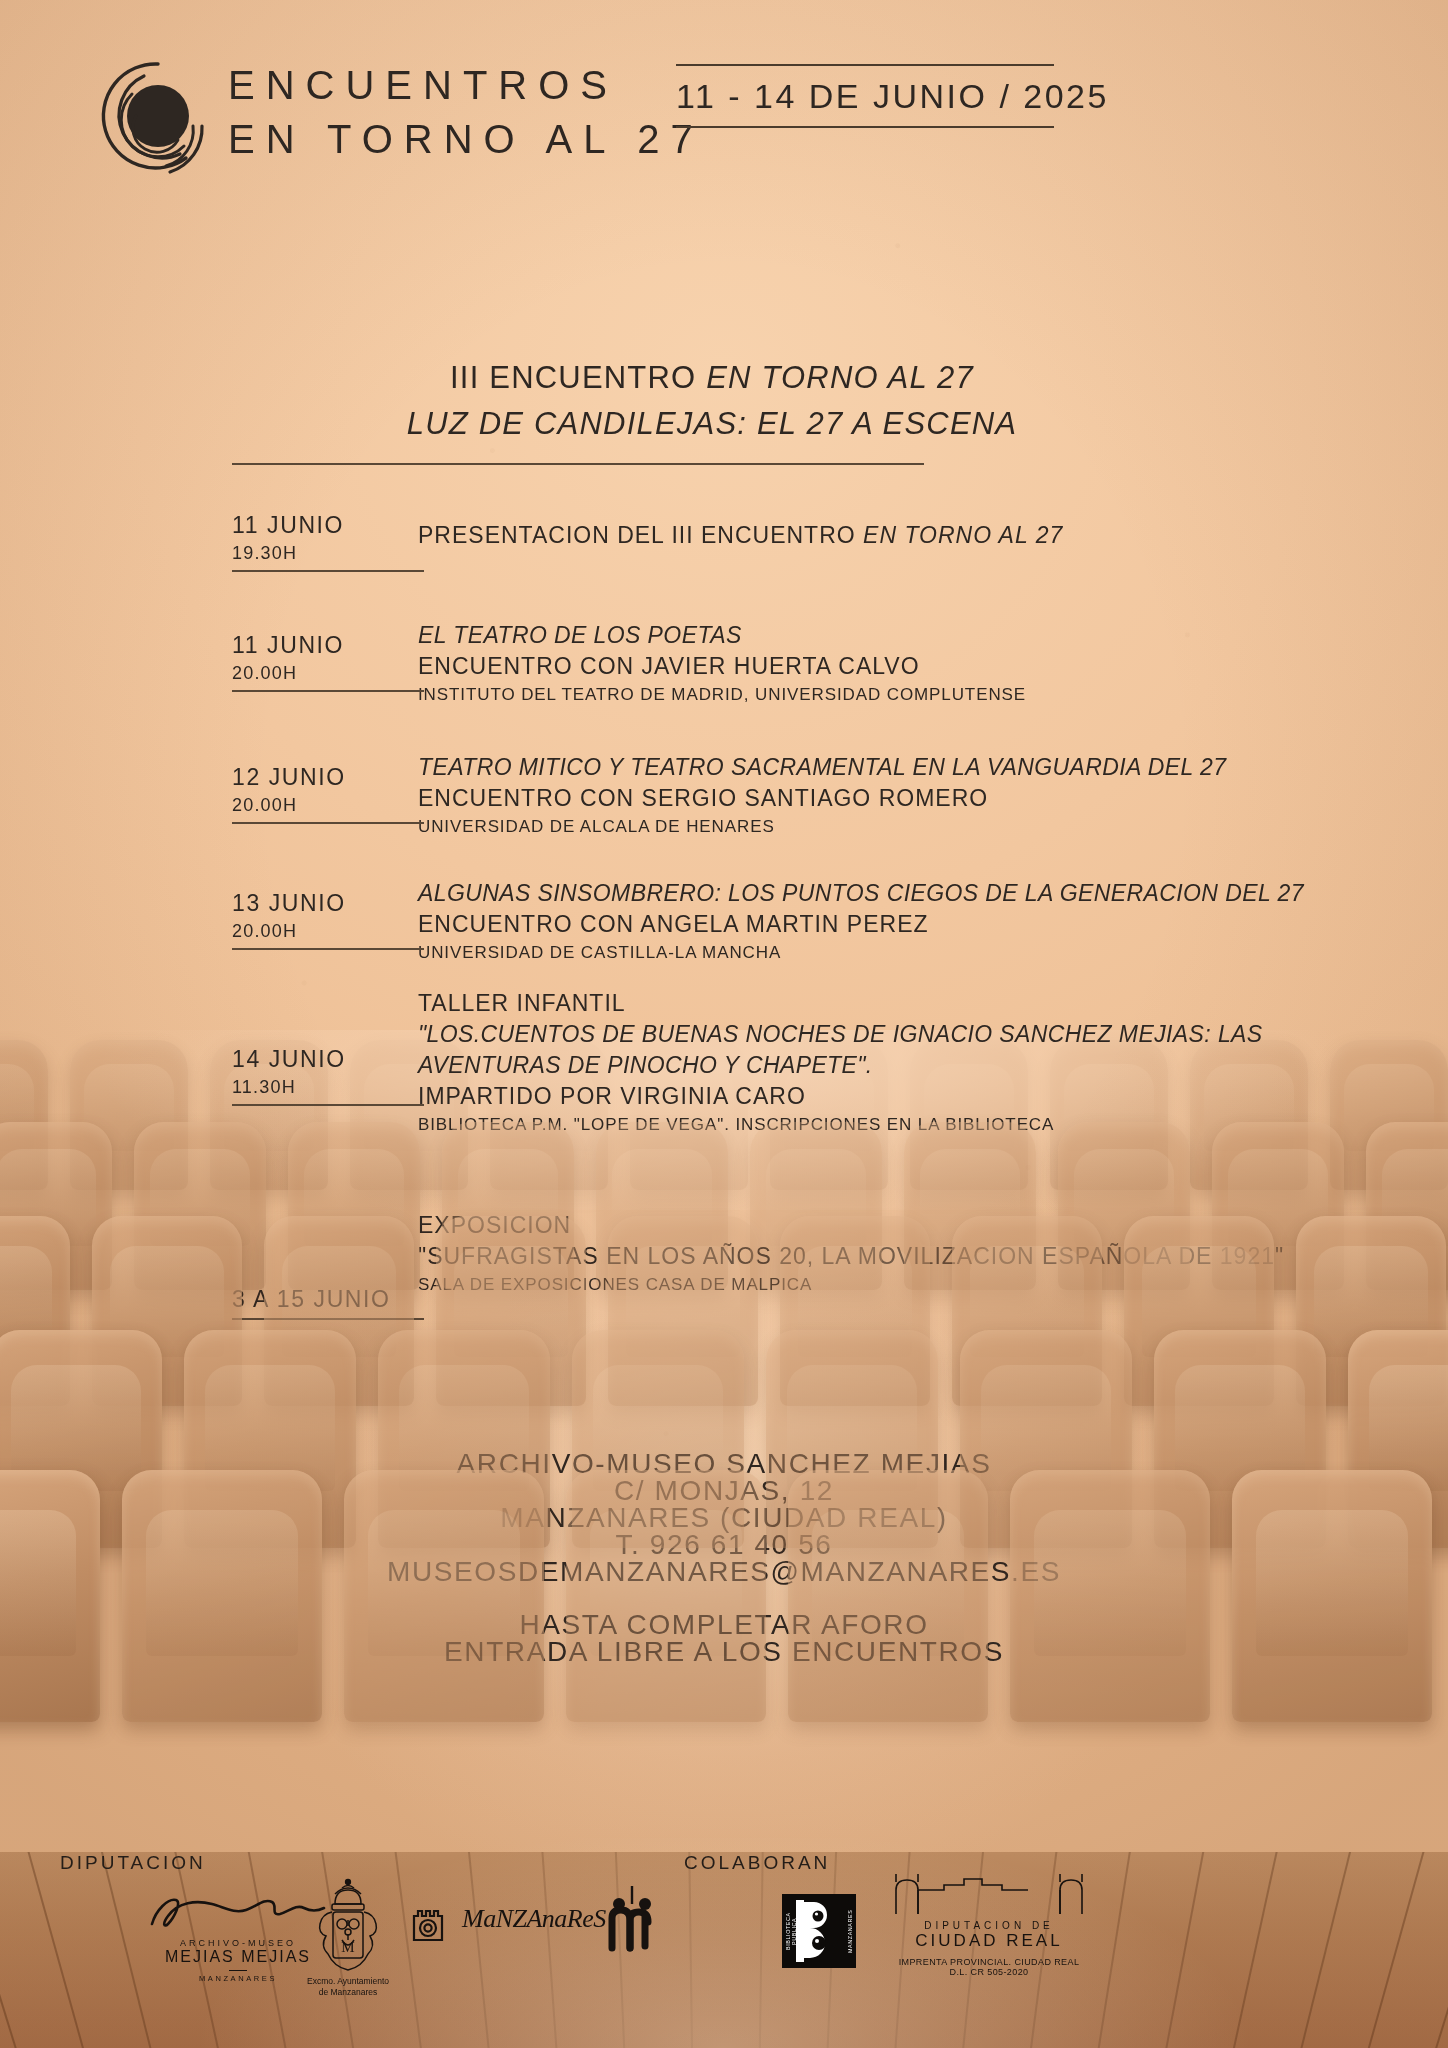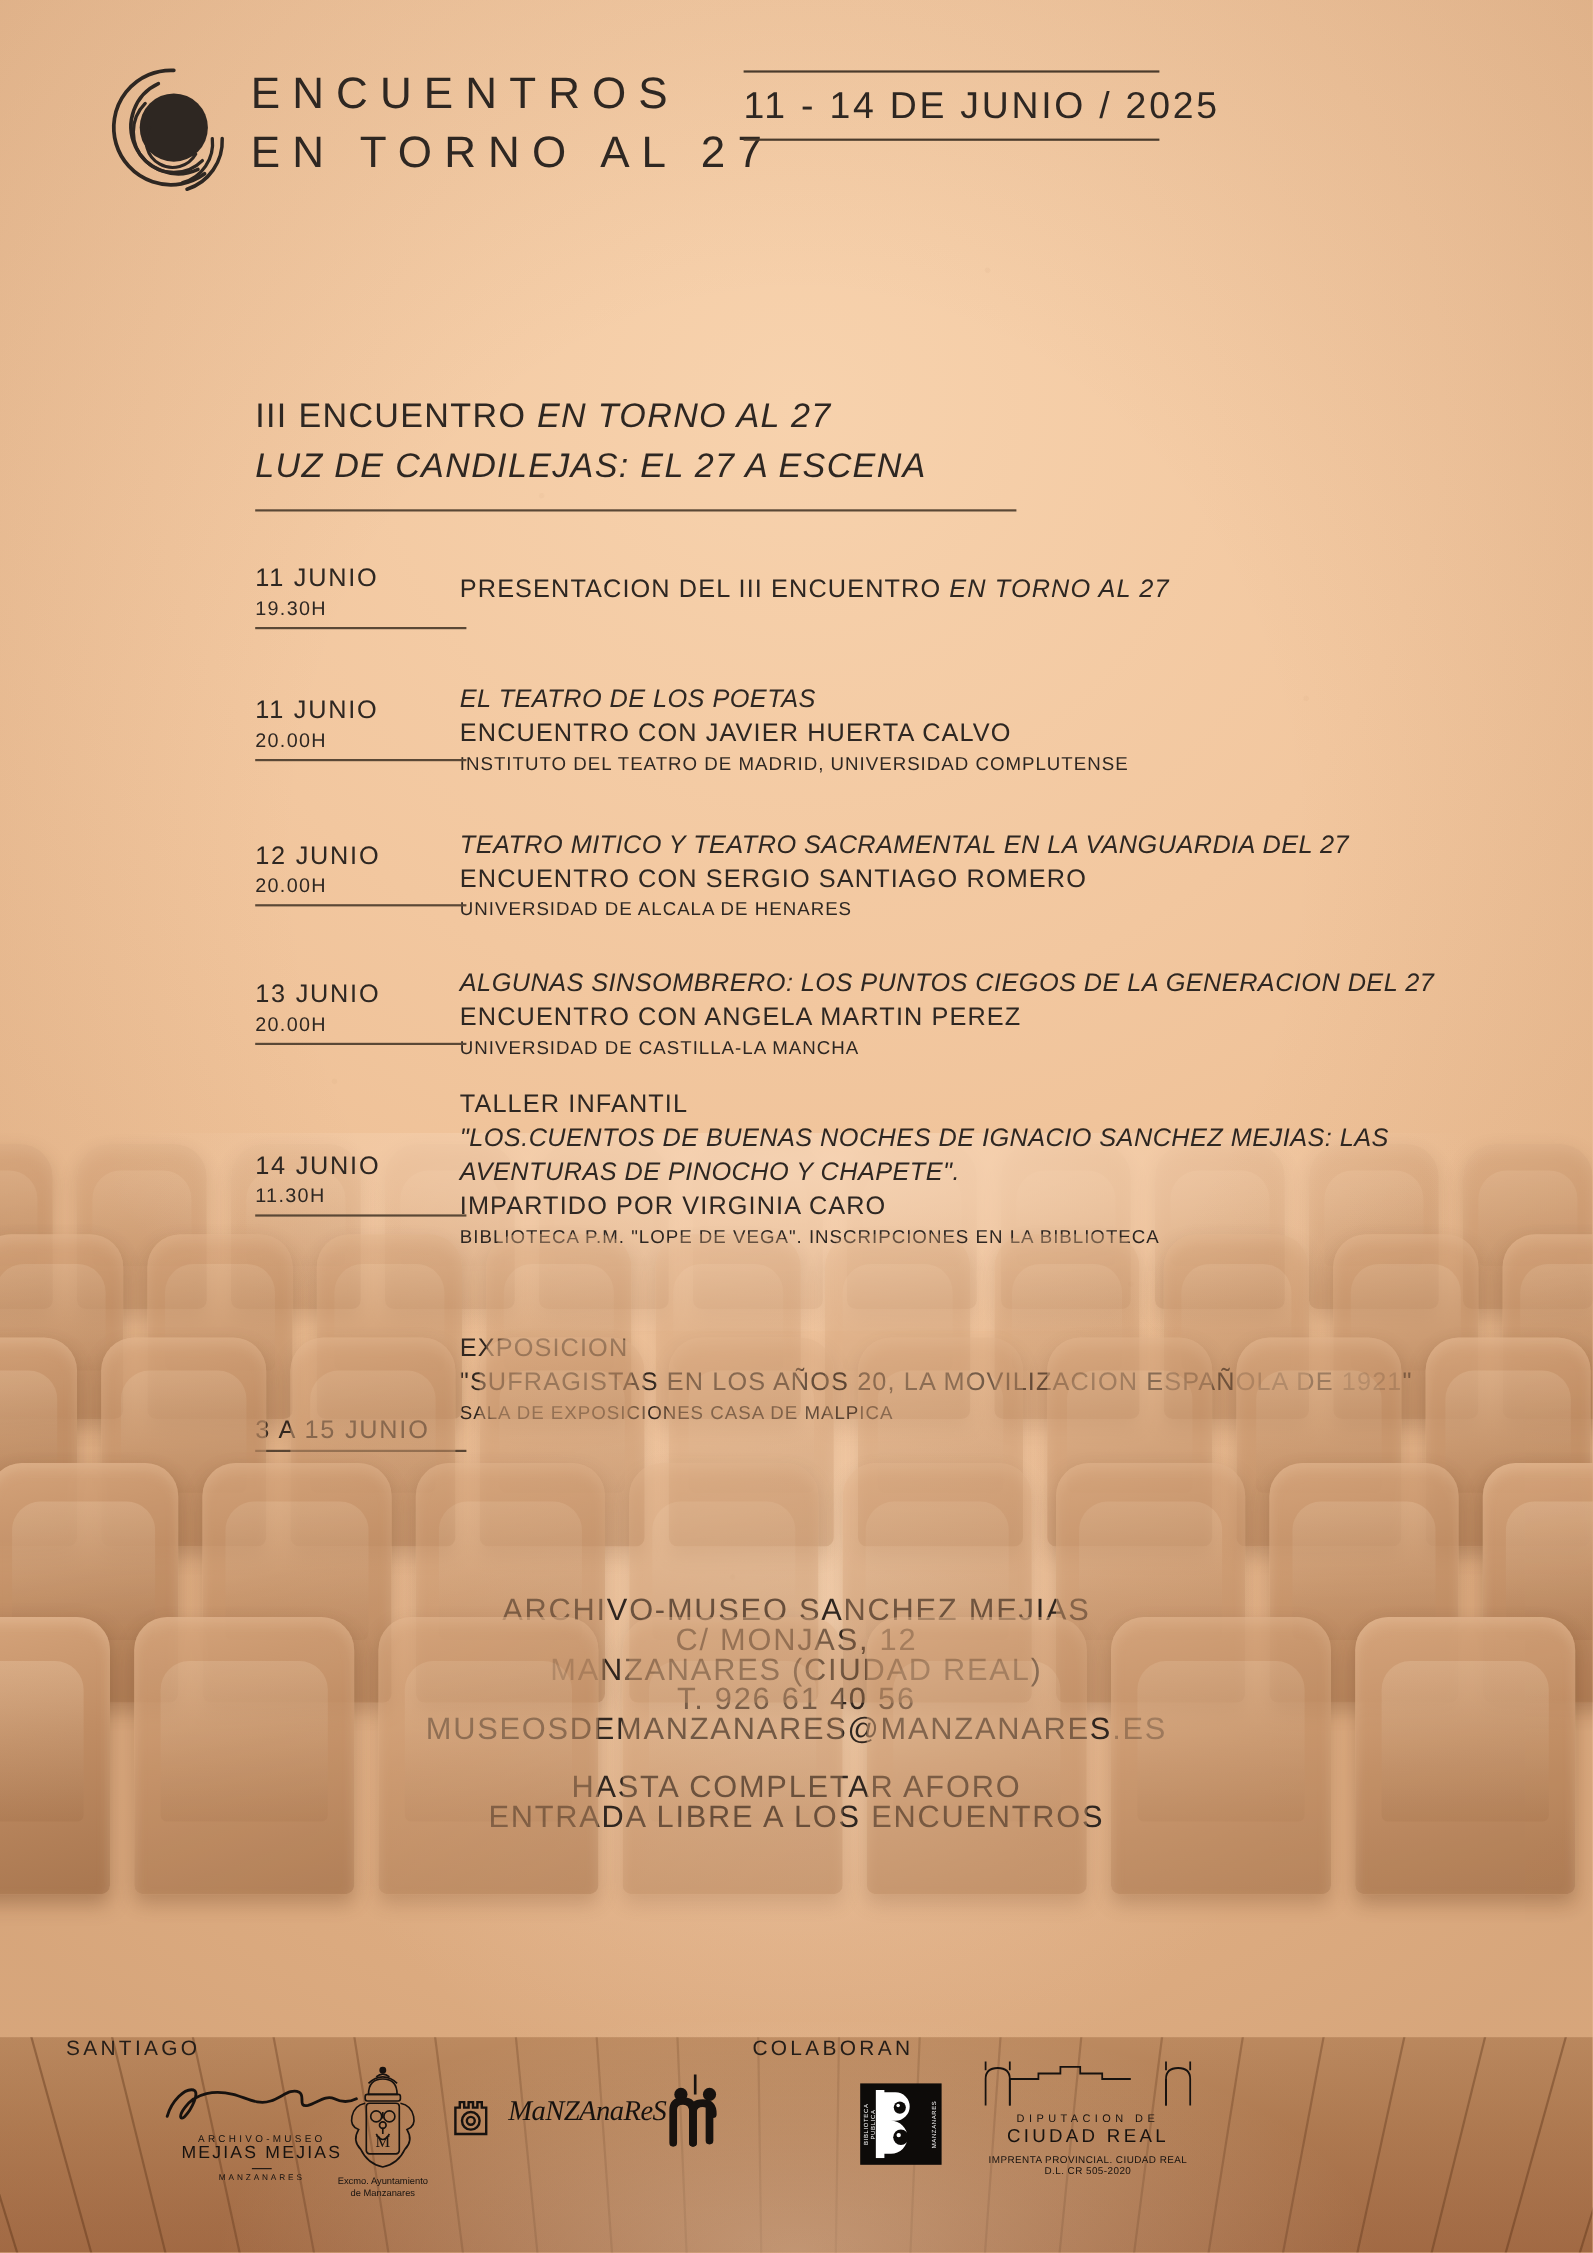--- a/index.html
+++ b/index.html
@@ -98,20 +98,21 @@
   #datebox .dateline {
     font-size:34px; line-height:60px; letter-spacing:2.5px;
     text-align:center; color:#2e2722; white-space:nowrap;
   }
 
   
   #titleblock { position:absolute; left:232px; top:355px; width:960px; }
   #titleblock .t1, #titleblock .t2 {
     font-size:31px; line-height:46px; letter-spacing:1.2px; color:#2e2722;
     white-space:nowrap;
+    text-align:center;
   }
   #titleblock .t1 i, #titleblock .t2 { font-style:italic; }
   #titleblock .t2 { font-weight:400; }
   #titleblock .titlerule { margin-top:16px; height:1.5px; background:#5a4836; width:692px; }
 
   
   #schedule { position:absolute; left:0; top:520px; width:100%; }
   .entry { position:relative; }
   .when {
     position:absolute; left:232px; width:208px;
@@ -369,21 +370,21 @@
         <div class="line">MANZANARES (CIUDAD REAL)</div>
         <div class="line">T. 926 61 40 56</div>
         <div class="line">MUSEOSDEMANZANARES@MANZANARES.ES</div>
         <div class="gap"></div>
         <div class="line">HASTA COMPLETAR AFORO</div>
         <div class="line">ENTRADA LIBRE A LOS ENCUENTROS</div>
       </div>
 
     <div id="footer">
 
-      <div class="foot-label" id="organizan-label">SANTIAGO</div>
+      <div class="foot-label" id="organizan-label">DIPUTACION</div>
       <div class="foot-label" id="colaboran-label">COLABORAN</div>
 
       <div class="logo" style="left:138px; top:52px; width:200px;">
         <svg viewBox="0 0 200 44" width="200" height="44" aria-hidden="true">
           <path d="M14 34 C18 20 30 8 38 10 C44 12 36 28 30 34 C26 38 24 34 30 26 C40 12 58 10 74 14 C86 17 96 24 108 20 C118 17 126 8 134 12 C140 15 132 26 142 24 C150 22 158 14 166 18 C172 21 178 22 186 18" fill="none" stroke="#17120f" stroke-width="2.6" stroke-linecap="round" stroke-linejoin="round"></path>
         </svg>
         <div class="sm-cap">ARCHIVO-MUSEO</div>
         <div class="sm-main">MEJIAS MEJIAS</div>
         <div style="width:18px;height:1.4px;background:#17120f;margin:4px auto 3px;"></div>
         <div class="sm-foot">MANZANARES</div>

